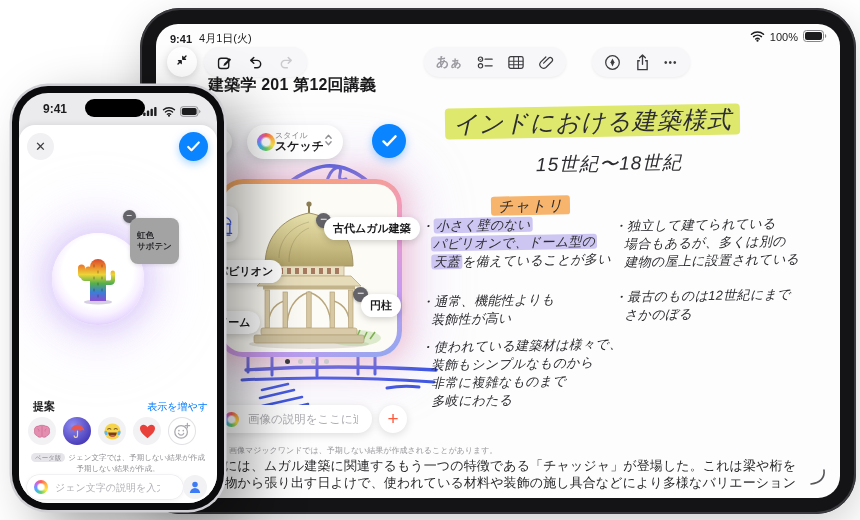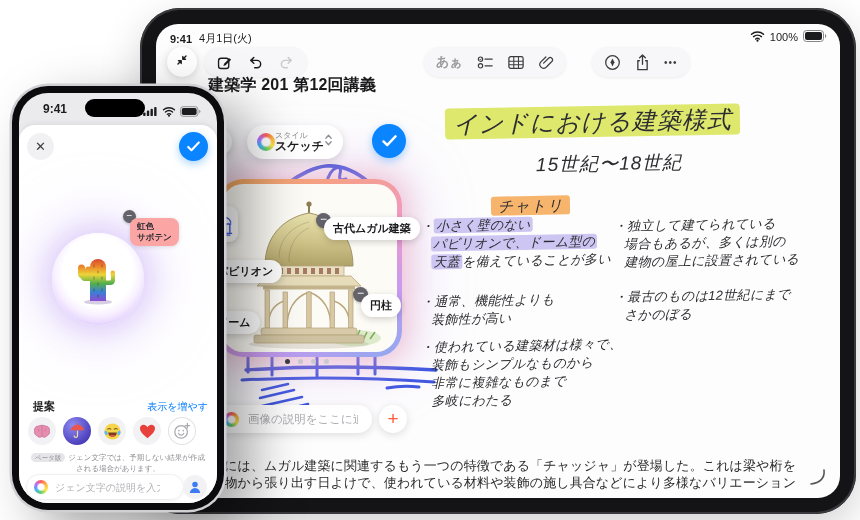--- a/index.html
+++ b/index.html
@@ -66,21 +66,21 @@
        conic-gradient(#ff5f57,#ffb340,#ffe84a,#63d06a,#3fb1ff,#b76bff,#ff5f57);}
   
   .iphone{left:12px;top:86px;width:212px;height:424px;background:#0b0b0d;border-radius:36px;
         box-shadow:0 0 0 2.5px #cfcfd4, 26px 20px 55px rgba(0,0,0,.38);z-index:10;}
   .iphone-screen{position:absolute;left:7px;top:7px;right:7px;bottom:7px;background:#ebebee;
         border-radius:29px;overflow:hidden;}
   .sheet{position:absolute;left:0;right:0;top:32px;bottom:0;background:#ffffff;border-radius:16px 16px 0 0;
         box-shadow:0 -1px 6px rgba(0,0,0,.08);}
   .xbtn{background:#f1f1f3;border-radius:50%;display:flex;align-items:center;justify-content:center;
         color:#3c3c40;font-size:13px;font-weight:600;}
-  .gen-tag{background:#fca5a5;border-radius:8px;padding:3px 7px;font-size:8.5px;line-height:11px;
+  .gen-tag{background:#a3a3a3;border-radius:8px;padding:12px 7px;font-size:8.5px;line-height:11px;
         font-weight:600;color:#2c2c30;box-shadow:0 1px 4px rgba(0,0,0,.12);}
   .bubble{border-radius:50%;
      background:radial-gradient(circle at 50% 42%,#ffffff 50%,#f8f0ff 62%,#eadcff 72%,#d3bcf9 82%,#f1c3e6 90%,#bdd5fb 98%);
      box-shadow:0 0 24px 10px rgba(182,152,244,.34), 0 0 60px 26px rgba(214,188,252,.22);
      display:flex;align-items:center;justify-content:center;}
   .sug-label{font-size:11px;font-weight:700;color:#1c1c1e;}
   .show-more{font-size:10px;color:#007aff;}
   .emoji-circ{width:28px;height:28px;border-radius:50%;background:#f2f2f4;
         display:flex;align-items:center;justify-content:center;}
   .emoji-circ.sel{background:radial-gradient(circle at 35% 30%,#8d8bf0,#4a3cba 75%);}
@@ -277,20 +277,24 @@
         <span class="dot"></span>
         <span class="dot"></span>
     </div>
 
     <div class="abs caption-pill" style="left:58px;top:381px;width:138px;">
       <span class="rainbow" style="width:15px;height:15px;flex:none;"></span>
       <input placeholder="画像の説明をここに追加" style="">
     </div>
     <div class="abs plus-btn" style="left:223px;top:381px;width:28px;height:28px;">+</div>
 
+    <div class="abs disclaimer" style="left:61px;top:421px;">
+      <span class="rainbow" style="width:8px;height:8px;flex:none;"></span>
+      <span>画像マジックワンドでは、予期しない結果が作成されることがあります。</span>
+    </div>
 
     <div class="abs body-text" style="left:42px;top:433px;">時代には、ムガル建築に関連するもう一つの特徴である「チャッジャ」が登場した。これは梁や桁を</div>
     <div class="abs body-text" style="left:42px;top:450px;">に建物から張り出す日よけで、使われている材料や装飾の施し具合などにより多様なバリエーション</div>
 
     <div class="abs hand hw-title" style="left:289px;top:82px;">
       <span class="hl-y">インドにおける建築様式</span>
     </div>
     <div class="abs hand hw-sub" style="left:380px;top:127px;">15世紀〜18世紀</div>
     <div class="abs hand hw-sec" style="left:335px;top:173px;">
       <span class="hl-o">チャトリ</span>
@@ -428,21 +432,21 @@
               <circle cx="6.6" cy="9.6" r=".9" fill="#a9a9af"></circle>
               <circle cx="11.4" cy="9.6" r=".9" fill="#a9a9af"></circle>
               <path d="M6 12.5 a3.2 3.2 0 0 0 6 0" fill="none" stroke="#a9a9af" stroke-width="1.2" stroke-linecap="round"></path>
               <path d="M16 1.5v5M13.5 4h5" stroke="#a9a9af" stroke-width="1.4" stroke-linecap="round"></path>
             </svg>
         </span>
       </div>
 
       <div class="abs beta-wrap" style="left:0;right:0;top:327px;">
         <div><span class="beta-badge">ベータ版</span><span>ジェン文字では、予期しない結果が作成</span></div>
-        <div>される場合があります。</div>
+        <div>予期しない結果が作成。</div>
       </div>
 
       <div class="abs gen-input" style="left:8px;top:350px;width:142px;">
         <span class="rainbow" style="width:14px;height:14px;flex:none;"></span>
         <input placeholder="ジェン文字の説明を入力" style="">
       </div>
       <div class="abs person-btn" style="right:10px;top:350px;width:24px;height:24px;">
         <svg width="12" height="13" viewBox="0 0 14 15">
             <circle cx="7" cy="4" r="3.2" fill="#3d7bf5"></circle>
             <path d="M1 14 a6 6 0 0 1 12 0z" fill="#3d7bf5"></path>

